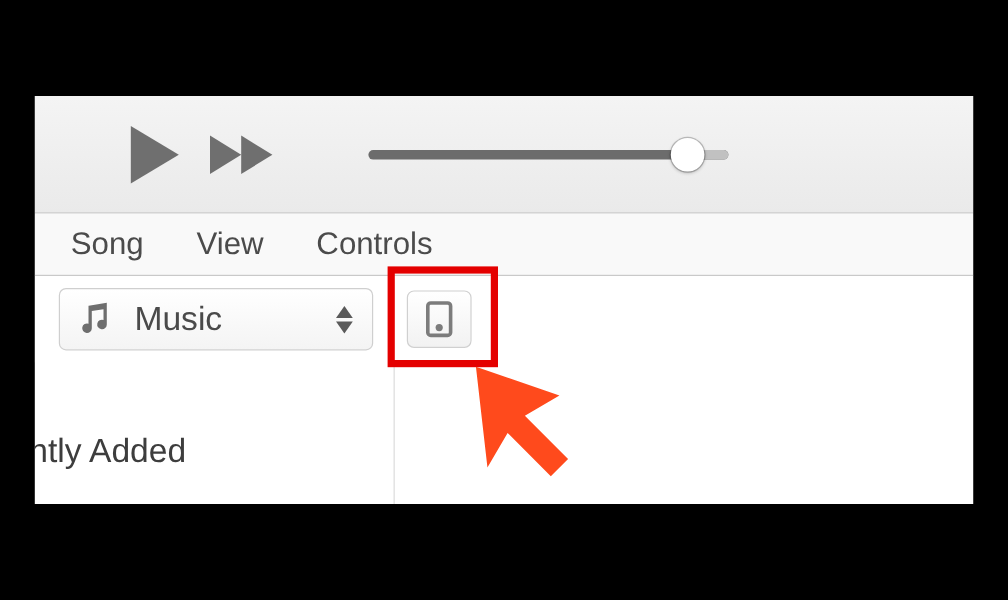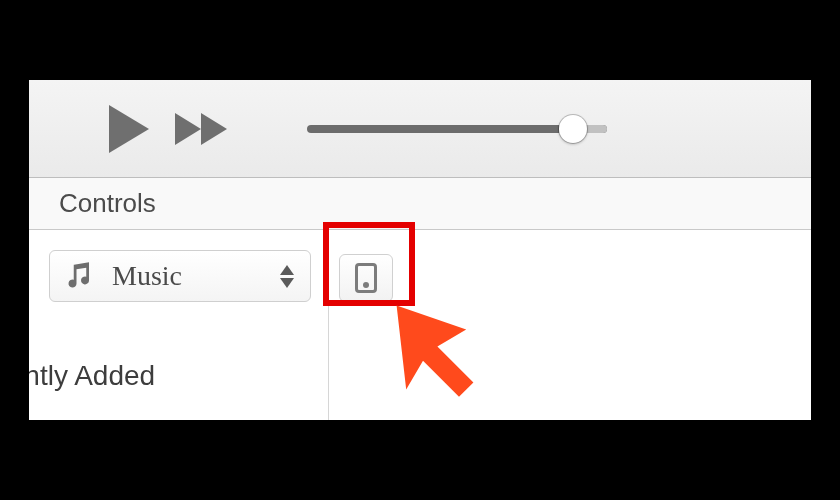--- a/index.html
+++ b/index.html
@@ -93,24 +93,23 @@
     color: #4b4b4b;
     padding: 6px 22px;
     cursor: default;
   }
 
   
   .toolbar {
     height: 72px;
     background: #ffffff;
     display: flex;
-    align-items: flex-end;
+    align-items: center;
     padding-left: 20px;
     position: relative;
-    font-family: Liberation Serif, serif;
   }
   .library-picker {
     position: relative;
     display: flex;
     align-items: center;
     width: 262px;
     height: 52px;
     border: 1px solid #cfcfcf;
     border-radius: 6px;
     background: linear-gradient(#ffffff,#f4f4f4);
@@ -225,20 +224,22 @@
         <div class="tri"></div>
       </div>
     </div>
     <div class="volume">
       <div class="volume-track"></div>
       <div class="volume-thumb"></div>
     </div>
   </div>
 
   <div class="menubar">
+    <div class="menu-item">Song</div>
+    <div class="menu-item">View</div>
     <div class="menu-item">Controls</div>
   </div>
 
   <div class="toolbar">
     <div class="library-picker">
       <svg class="music-note-svg" viewBox="0 0 24 24">
         <path fill="#6e6e6e" d="M8 3 L20 1 V15.5 A3.2 3.2 0 1 1 17.8 12.5 V5.3 L10 6.6 V18 A3.2 3.2 0 1 1 7.8 15 V3 Z"></path>
       </svg>
       <span class="label">Music</span>
       <div class="stepper">

